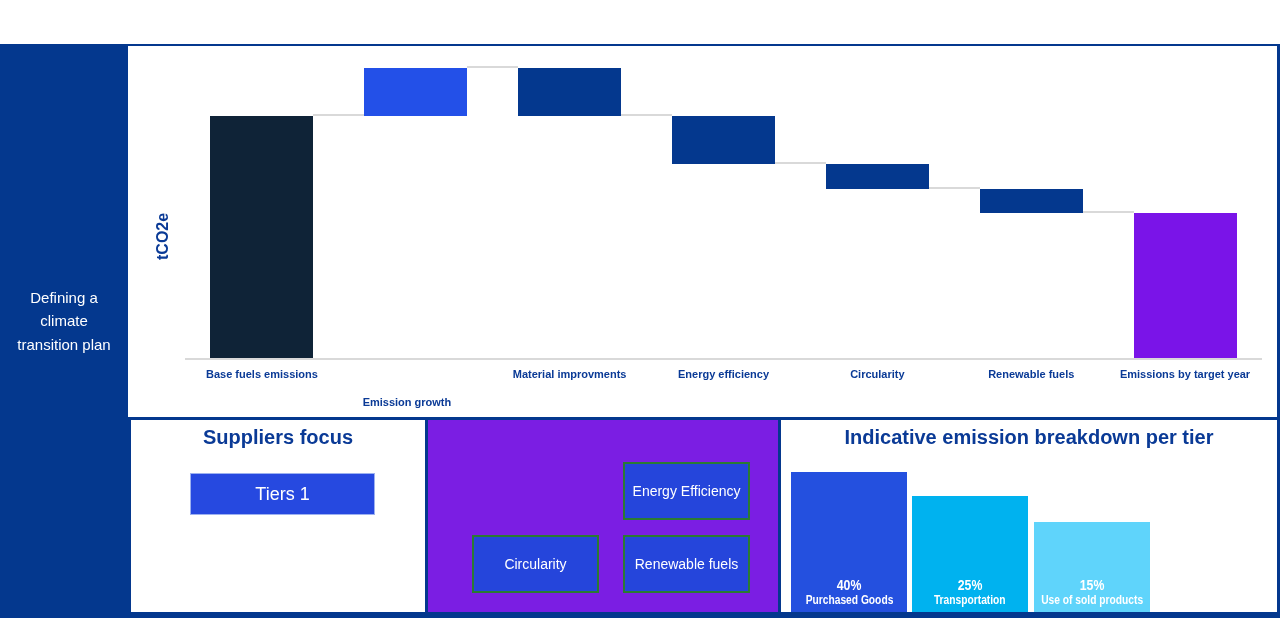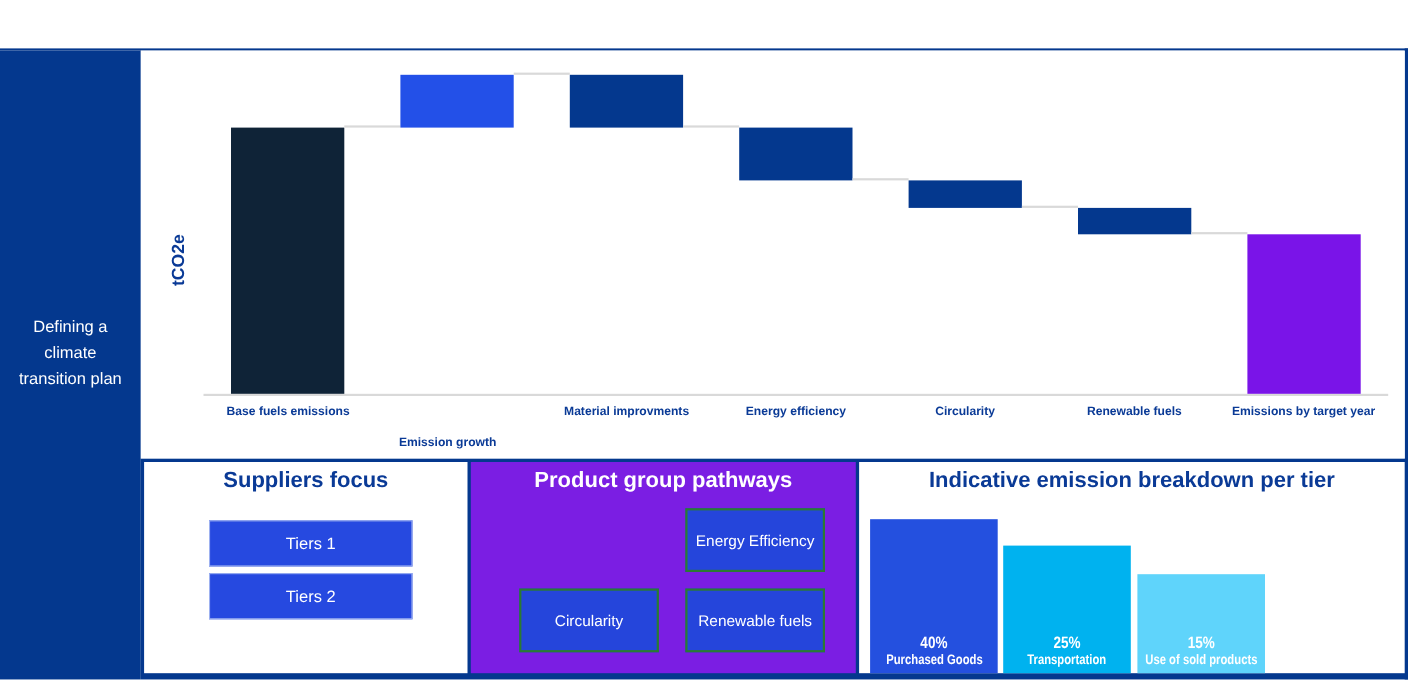--- a/index.html
+++ b/index.html
@@ -18,21 +18,21 @@
   .wconn{position:absolute;height:2px;background:#d9d9d9}
   .wlabel{position:absolute;top:322px;text-align:center;font-weight:bold;font-size:11px;color:#0a3a96}
   .bottom{position:absolute;left:128px;top:417px;width:1152px;height:201px;background:#04388e}
   .panel{position:absolute;top:3px;height:192px}
   .panel-a{left:3px;width:294px;background:#fff}
   .panel-b{left:300px;width:350px;background:#7b1ee3}
   .panel-c{left:653px;width:496px;background:#fff}
   .ptitle{position:absolute;top:6px;left:0;width:100%;text-align:center;font-size:20px;font-weight:bold}
   .ptitle.blue{color:#0a3a96}
   .ptitle.white{color:#fff}
-  .tier-btn{position:absolute;left:59px;width:185px;height:42px;background:#2649e0;border:1px solid #9db1f0;color:#fff;font-size:15px;font-family:inherit;cursor:pointer}
+  .tier-btn{position:absolute;left:59px;width:185px;height:42px;background:#2649e0;border:1px solid #9db1f0;color:#fff;font-size:18px;font-family:inherit;cursor:pointer}
   .path-btn{position:absolute;width:127px;height:58px;background:#2545db;border:2px solid #2b7a33;color:#fff;font-size:14px;line-height:1.3;font-family:inherit;cursor:pointer}
   .tier-chart{position:absolute;left:0;top:0;width:100%;height:100%}
   .tbar{position:absolute;bottom:0;display:flex;flex-direction:column;justify-content:flex-end;align-items:center;padding-bottom:5px;color:#fff}
   .tpct{font-weight:bold;font-size:15px;transform:scaleX(0.82)}
   .tname{font-weight:bold;font-size:12.5px;transform:scaleX(0.82);white-space:nowrap}
 </style>
 </head>
 <body>
 
 <div class="canvas">
@@ -67,25 +67,23 @@
         <div class="wlabel" style="left: 769.3px; width: 153.9px;">Renewable fuels</div>
         <div class="wbar" style="left: 948.6px; top: 166.8px; width: 103px; height: 145.2px; background: rgb(122, 20, 232);"></div>
         <div class="wlabel" style="left: 923.1px; width: 153.9px;">Emissions by target year</div>
       </div>
   </section>
 
   <section class="bottom">
     <div class="panel panel-a">
       <h2 class="ptitle blue">Suppliers focus</h2>
       <button class="tier-btn" style="top:53px">Tiers 1</button>
-      <button class="tier-btn" style="top:101px">Tiers 2</button>
     </div>
 
     <div class="panel panel-b">
-      <h2 class="ptitle white">Product group pathways</h2>
       <button class="path-btn" style="left:195px;top:42px">Energy Efficiency</button>
       <button class="path-btn" style="left:44px;top:115px">Circularity</button>
       <button class="path-btn" style="left:195px;top:115px">Renewable fuels</button>
     </div>
 
     <div class="panel panel-c">
       <h2 class="ptitle blue">Indicative emission breakdown per tier</h2>
       <div class="tier-chart">
           <div class="tbar" style="left: 10px; width: 116px; height: 140px; background: rgb(36, 80, 223);">
             <div class="tpct">40%</div>

